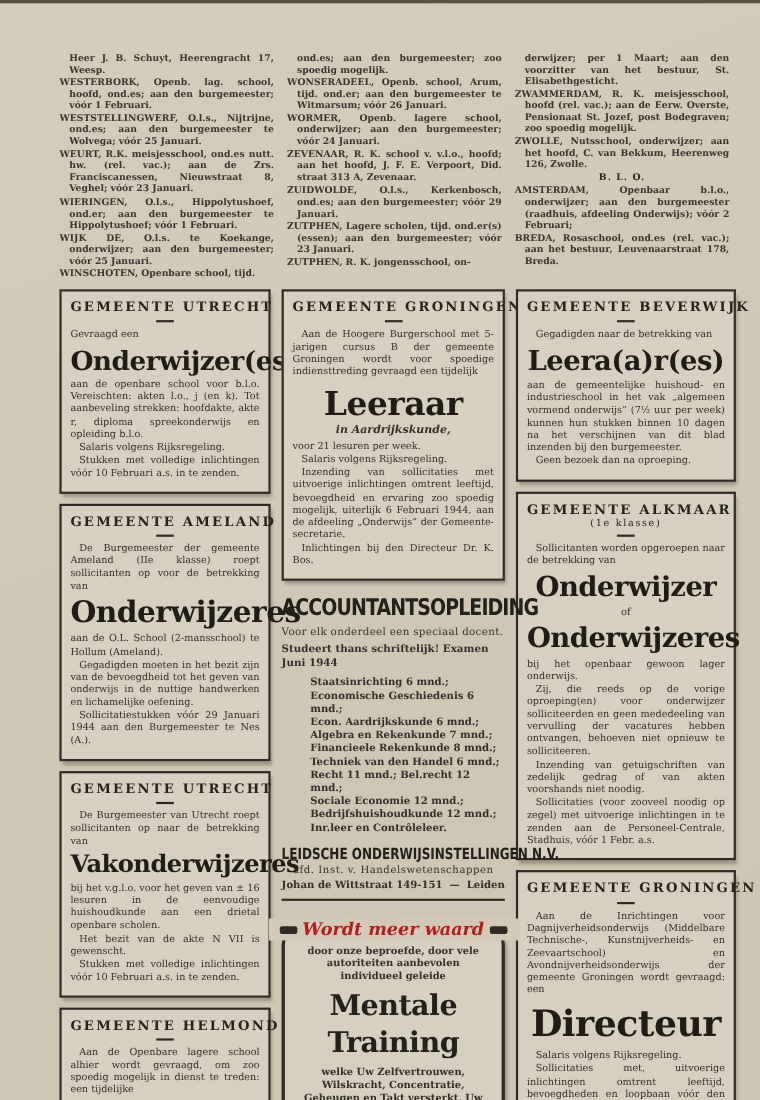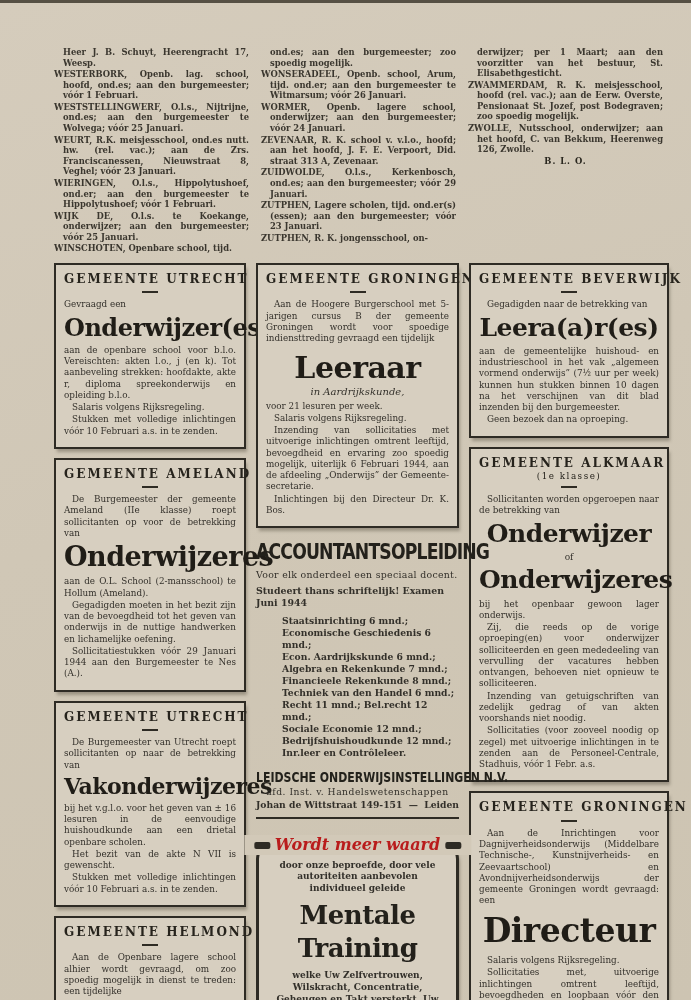--- a/index.html
+++ b/index.html
@@ -124,20 +124,24 @@
         <div class="entry">ZUTPHEN, Lagere scholen, tijd. ond.er(s)(essen); aan den burgemeester; vóór 23 Januari.</div>
         <div class="entry">ZUTPHEN, R. K. jongensschool, on-</div>
       </div>
     <div class="lcol">
       <div>
           <div class="entry cont">derwijzer; per 1 Maart; aan den voorzitter van het bestuur, St. Elisabethgesticht.</div>
           <div class="entry">ZWAMMERDAM, R. K. meisjesschool, hoofd (rel. vac.); aan de Eerw. Overste, Pensionaat St. Jozef, post Bodegraven; zoo spoedig mogelijk.</div>
           <div class="entry">ZWOLLE, Nutsschool, onderwijzer; aan het hoofd, C. van Bekkum, Heerenweg 126, Zwolle.</div>
         </div>
       <div class="blo-heading">B. L. O.</div>
+      <div>
+          <div class="entry">AMSTERDAM, Openbaar b.l.o., onderwijzer; aan den burgemeester (raadhuis, afdeeling Onderwijs); vóór 2 Februari;</div>
+          <div class="entry">BREDA, Rosaschool, ond.es (rel. vac.); aan het bestuur, Leuvenaarstraat 178, Breda.</div>
+        </div>
     </div>
   </section>
 
   <section class="ads">
 
     <div class="acol acol-l">
 
       <div class="ad">
         <div class="ad-header">GEMEENTE UTRECHT</div>
         <div class="hdr-rule"></div>
@@ -183,21 +187,21 @@
       </div>
     </div>
 
     <div class="acol acol-m">
 
       <div class="ad">
         <div class="ad-header">GEMEENTE GRONINGEN</div>
         <div class="hdr-rule"></div>
         <p class="ad-intro">Aan de Hoogere Burgerschool met 5-jarigen cursus B der gemeente Groningen wordt voor spoedige indiensttreding gevraagd een tijdelijk</p>
         <div class="ad-title t-c" style="font-size:30px;margin:8px 0 2px 0;">Leeraar</div>
-        <div class="t-c" style="font-style:italic;font-weight:normal;font-size:10px;margin-bottom:2px;">in Aardrijkskunde,</div>
+        <div class="t-c" style="font-style:italic;font-weight:bold;font-size:10px;margin-bottom:2px;">in Aardrijkskunde,</div>
         <div class="ad-body">
             <div class="">voor 21 lesuren per week.</div>
             <div class="">Salaris volgens Rijksregeling.</div>
             <div class="">Inzending van sollicitaties met uitvoerige inlichtingen omtrent leeftijd, bevoegdheid en ervaring zoo spoedig mogelijk, uiterlijk 6 Februari 1944, aan de afdeeling „Onderwijs” der Gemeente-secretarie.</div>
             <div class="">Inlichtingen bij den Directeur Dr. K. Bos.</div>
           </div>
       </div>
 
       <div class="accountants">
         <div class="acc-title">ACCOUNTANTSOPLEIDING</div>

